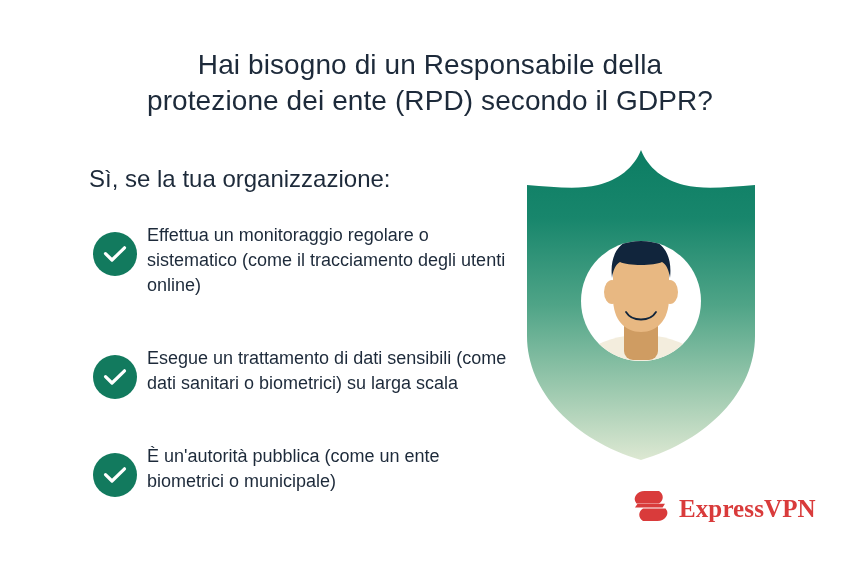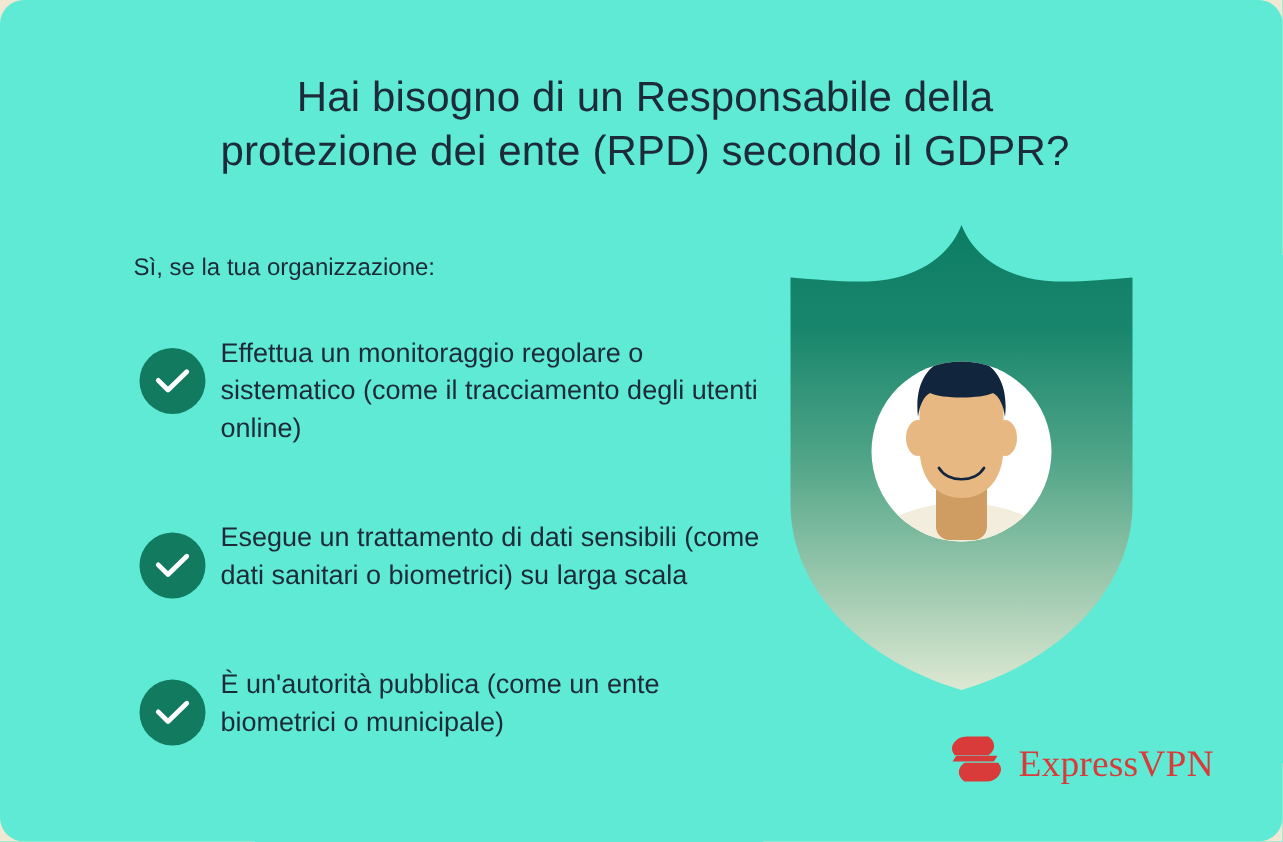--- a/index.html
+++ b/index.html
@@ -11,22 +11,21 @@
     height: 561px;
     background: #f0e8d2;
     font-family: "Liberation Sans", sans-serif;
     overflow: hidden;
     position: relative;
   }
 
   #infographic {
     position: absolute;
     inset: 0;
-    background: #5eead4;
-    border-radius: 16px;
+    background: #ffffff;
   }
 
   
   .title {
     position: absolute;
     left: 60px;
     top: 28px;
     width: 740px;
     text-align: center;
     color: #1d2a3a;
@@ -36,21 +35,21 @@
     letter-spacing: 0.1px;
   }
   .title-line { display: block; white-space: nowrap; }
 
   
   .subtitle {
     position: absolute;
     left: 89px;
     top: 163px;
     color: #1d2a3a;
-    font-size: 16px;
+    font-size: 24px;
     line-height: 32px;
     font-weight: 400;
     white-space: nowrap;
   }
 
   
   .bullets {
     position: absolute;
     left: 89px;
     top: 222px;
@@ -103,21 +102,21 @@
     left: 632px;
     top: 490px;
     display: flex;
     align-items: center;
     gap: 9px;
   }
   .logo-mark { display: block; }
   .logo-text {
     font-family: "Liberation Serif", serif;
     font-size: 25px;
-    font-weight: 400;
+    font-weight: 700;
     color: #d93b3b;
     letter-spacing: 0.1px;
     line-height: 1;
   }
 </style>
 </head>
 <body>
 
 <div id="infographic">
 

